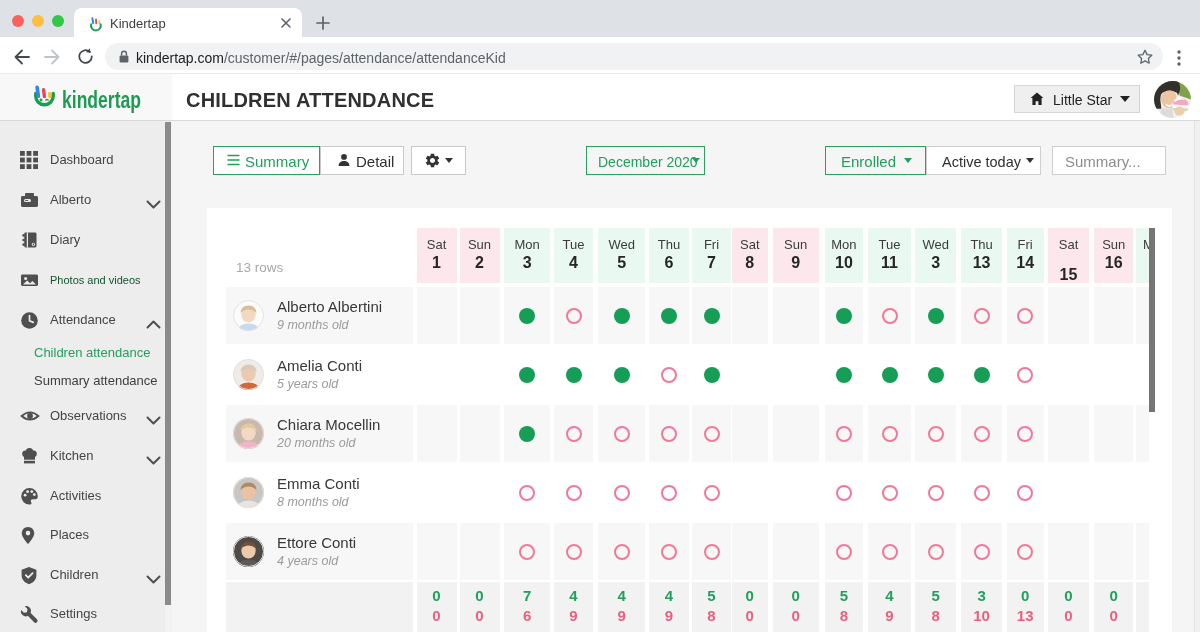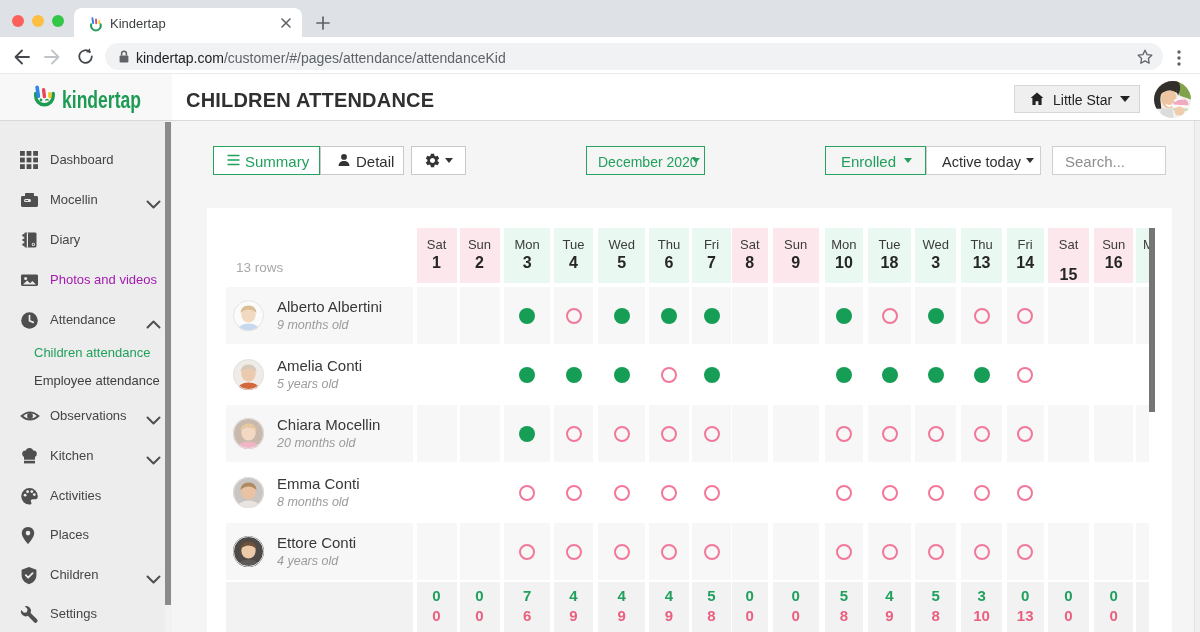--- a/index.html
+++ b/index.html
@@ -107,40 +107,40 @@
       <rect x="6.6" y="13.2" width="4.8" height="4.8" fill="#4f4f4f"></rect>
       <rect x="13.2" y="13.2" width="4.8" height="4.8" fill="#4f4f4f"></rect>
     </svg></div>
 <div class="a" style="left:50px;top:152px;font-size:13px;line-height:16px;color:#454545">Dashboard</div>
 <div class="a" style="left:20px;top:191px;width:20px;height:19px"><svg width="19" height="18" viewBox="0 0 19 18">
       <rect x="1" y="5" width="17" height="11" rx="1.4" fill="#4f4f4f"></rect>
       <rect x="5" y="2" width="9" height="3.4" rx="0.8" fill="#4f4f4f"></rect>
       <rect x="4" y="8" width="7" height="3" rx="1.5" fill="#ededed"></rect>
       <rect x="5.2" y="9.1" width="3" height="0.9" fill="#4f4f4f"></rect>
     </svg></div>
-<div class="a" style="left:50px;top:192px;font-size:13px;line-height:16px;color:#454545">Mocellin</div>
+<div class="a" style="left:50px;top:192px;font-size:13px;line-height:16px;color:#454545">Alberto</div>
 <div class="a" style="left:146px;top:195px"><svg width="15" height="9" viewBox="0 0 15 9">
       <path d="M1.5 1.5 L7.5 7.5 L13.5 1.5" stroke="#4f4f4f" stroke-width="2" fill="none" stroke-linecap="round" stroke-linejoin="round"></path>
     </svg></div>
 <div class="a" style="left:20px;top:231px;width:20px;height:19px"><svg width="18" height="18" viewBox="0 0 18 18">
       <rect x="4.2" y="1.5" width="12.3" height="15" rx="1.4" fill="#4f4f4f"></rect>
       <circle cx="3.6" cy="4.4" r="1.3" fill="#4f4f4f"></circle>
       <circle cx="3.6" cy="9" r="1.3" fill="#4f4f4f"></circle>
       <circle cx="3.6" cy="13.6" r="1.3" fill="#4f4f4f"></circle>
       <rect x="6.8" y="1.5" width="1.2" height="15" fill="#ededed"></rect>
       <circle cx="13.4" cy="13.4" r="1.6" fill="#ededed"></circle>
       <circle cx="13.4" cy="13.4" r="0.8" fill="#4f4f4f"></circle>
     </svg></div>
 <div class="a" style="left:50px;top:232px;font-size:13px;line-height:16px;color:#454545">Diary</div>
 <div class="a" style="left:20px;top:271px;width:20px;height:19px"><svg width="19" height="18" viewBox="0 0 19 18">
       <rect x="1" y="3.5" width="17" height="11.5" rx="1.4" fill="#4f4f4f"></rect>
       <circle cx="5.6" cy="7.4" r="1.5" fill="#ededed"></circle>
       <path d="M3 13.5 L7.2 9.6 L10 12.2 L12.4 10 L16 13.5 Z" fill="#ededed"></path>
     </svg></div>
-<div class="a" style="left:50px;top:272px;font-size:13px;line-height:16px;color:#a21caf">Photos and videos</div>
+<div class="a" style="left:50px;top:272px;font-size:11px;line-height:16px;color:#14532d">Photos and videos</div>
 <div class="a" style="left:20px;top:311px;width:20px;height:19px"><svg width="19" height="19" viewBox="0 0 19 19">
       <circle cx="9.5" cy="9.5" r="8.3" fill="#4f4f4f"></circle>
       <path d="M9.5 9.8 V4.6 M9.5 9.8 L13.2 11.4" stroke="#ededed" stroke-width="1.7" stroke-linecap="round"></path>
     </svg></div>
 <div class="a" style="left:50px;top:312px;font-size:13px;line-height:16px;color:#454545">Attendance</div>
 <div class="a" style="left:146px;top:315px"><svg width="15" height="9" viewBox="0 0 15 9">
       <path d="M1.5 7.5 L7.5 1.5 L13.5 7.5" stroke="#4f4f4f" stroke-width="2" fill="none" stroke-linecap="round" stroke-linejoin="round"></path>
     </svg></div>
 <div class="a" style="left:20px;top:407px;width:20px;height:19px"><svg width="20" height="18" viewBox="0 0 20 18">
       <path d="M1.6 9 Q10 1.8 18.4 9 Q10 16.2 1.6 9 Z" fill="none" stroke="#4f4f4f" stroke-width="1.8"></path>
@@ -182,21 +182,21 @@
 <div class="a" style="left:146px;top:570px"><svg width="15" height="9" viewBox="0 0 15 9">
       <path d="M1.5 1.5 L7.5 7.5 L13.5 1.5" stroke="#4f4f4f" stroke-width="2" fill="none" stroke-linecap="round" stroke-linejoin="round"></path>
     </svg></div>
 <div class="a" style="left:20px;top:605px;width:20px;height:19px"><svg width="19" height="19" viewBox="0 0 18 18">
       <g transform="scale(-1,1) translate(-18,0)">
         <path d="M16.9 4.7 A4.6 4.6 0 0 1 10.6 10.3 L4.6 16.3 A1.9 1.9 0 0 1 1.9 13.6 L7.9 7.6 A4.6 4.6 0 0 1 13.5 1.3 L10.9 3.9 L11.4 6.8 L14.3 7.3 Z" fill="#4f4f4f"></path>
       </g>
     </svg></div>
 <div class="a" style="left:50px;top:606px;font-size:13px;line-height:16px;color:#454545">Settings</div>
 <div class="a" style="left:34px;top:345px;font-size:13px;color:#21a05c">Children attendance</div>
-<div class="a" style="left:34px;top:373px;font-size:13px;color:#3f3f3f">Employee attendance</div>
+<div class="a" style="left:34px;top:373px;font-size:13px;color:#3f3f3f">Summary attendance</div>
 <div class="a" style="left:172px;top:121px;width:1022px;height:511px;background:#f5f5f5"></div>
 <div class="a" style="left:1194px;top:121px;width:6px;height:511px;background:#f0f0f0;border-left:1px solid #e2e2e2"></div>
 <div class="a" style="left:213px;top:146px;width:107px;height:29px;background:#fff;border:1px solid #2aa25f"></div>
 <svg class="a" style="left:227px;top:154px" width="13" height="12" viewBox="0 0 13 12">
 <path d="M0.5 1.5 H12.5 M0.5 6 H12.5 M0.5 10.5 H12.5" stroke="#21a05c" stroke-width="1.6"></path>
   </svg>
 <div class="a" style="left:245px;top:153px;font-size:15px;color:#21a05c">Summary</div>
 <div class="a" style="left:320px;top:146px;width:84px;height:29px;background:#fff;border:1px solid #c9c9c9"></div>
 <svg class="a" style="left:336px;top:152px" width="16" height="16" viewBox="0 0 20 20">
 <circle cx="10" cy="6.2" r="3.6" fill="#333"></circle>
@@ -211,21 +211,21 @@
 <div class="a" style="left:586px;top:146px;width:119px;height:29px;border:1px solid #2aa25f"></div>
 <div class="a" style="left:598px;top:154px;font-size:14px;color:#21a05c">December 2020</div>
 <div class="a" style="left:692px;top:158px;width:0;height:0;border-left:4.5px solid transparent;border-right:4.5px solid transparent;border-top:5.5px solid #21a05c"></div>
 <div class="a" style="left:825px;top:146px;width:101px;height:29px;border:1px solid #2aa25f"></div>
 <div class="a" style="left:841px;top:153px;font-size:15px;color:#21a05c">Enrolled</div>
 <div class="a" style="left:904px;top:158px;width:0;height:0;border-left:4.5px solid transparent;border-right:4.5px solid transparent;border-top:5.5px solid #21a05c"></div>
 <div class="a" style="left:926px;top:146px;width:115px;height:29px;background:#fff;border:1px solid #cfcfcf"></div>
 <div class="a" style="left:942px;top:154px;font-size:14.5px;color:#2f2f2f">Active today</div>
 <div class="a" style="left:1026px;top:158px;width:0;height:0;border-left:4.5px solid transparent;border-right:4.5px solid transparent;border-top:5.5px solid #333"></div>
 <div class="a" style="left:1052px;top:146px;width:114px;height:29px;background:#fff;border:1px solid #cfcfcf"></div>
-<div class="a" style="left:1065px;top:153px;font-size:15px;color:#8d8d8d">Search...</div>
+<div class="a" style="left:1065px;top:153px;font-size:15px;color:#8d8d8d">Summary...</div>
 <div class="a" style="left:207px;top:208px;width:965px;height:424px;background:#fff"></div>
 <div class="a" style="left:236px;top:260px;font-size:13.5px;color:#a8a8a8">13 rows</div>
 <div class="a" style="left:416.5px;top:228px;width:40.0px;height:55px;background:#fce8ec;text-align:center">
     <div style="margin-top:9px;font-size:13px;color:#3c3c3c">Sat</div>
     <div style="margin-top:2px;font-size:16px;font-weight:bold;color:#262626">1</div>
   </div>
 <div class="a" style="left:459.5px;top:228px;width:40.0px;height:55px;background:#fce8ec;text-align:center">
     <div style="margin-top:9px;font-size:13px;color:#3c3c3c">Sun</div>
     <div style="margin-top:2px;font-size:16px;font-weight:bold;color:#262626">2</div>
   </div>
@@ -256,21 +256,21 @@
 <div class="a" style="left:772.5px;top:228px;width:46.3px;height:55px;background:#fce8ec;text-align:center">
     <div style="margin-top:9px;font-size:13px;color:#3c3c3c">Sun</div>
     <div style="margin-top:2px;font-size:16px;font-weight:bold;color:#262626">9</div>
   </div>
 <div class="a" style="left:824.5px;top:228px;width:38.8px;height:55px;background:#e9f8f0;text-align:center">
     <div style="margin-top:9px;font-size:13px;color:#3c3c3c">Mon</div>
     <div style="margin-top:2px;font-size:16px;font-weight:bold;color:#262626">10</div>
   </div>
 <div class="a" style="left:868.0px;top:228px;width:43.0px;height:55px;background:#e9f8f0;text-align:center">
     <div style="margin-top:9px;font-size:13px;color:#3c3c3c">Tue</div>
-    <div style="margin-top:2px;font-size:16px;font-weight:bold;color:#262626">18</div>
+    <div style="margin-top:2px;font-size:16px;font-weight:bold;color:#262626">11</div>
   </div>
 <div class="a" style="left:915.0px;top:228px;width:41.3px;height:55px;background:#e9f8f0;text-align:center">
     <div style="margin-top:9px;font-size:13px;color:#3c3c3c">Wed</div>
     <div style="margin-top:2px;font-size:16px;font-weight:bold;color:#262626">3</div>
   </div>
 <div class="a" style="left:961.0px;top:228px;width:41.2px;height:55px;background:#e9f8f0;text-align:center">
     <div style="margin-top:9px;font-size:13px;color:#3c3c3c">Thu</div>
     <div style="margin-top:2px;font-size:16px;font-weight:bold;color:#262626">13</div>
   </div>
 <div class="a" style="left:1006.5px;top:228px;width:37.3px;height:55px;background:#e9f8f0;text-align:center">

